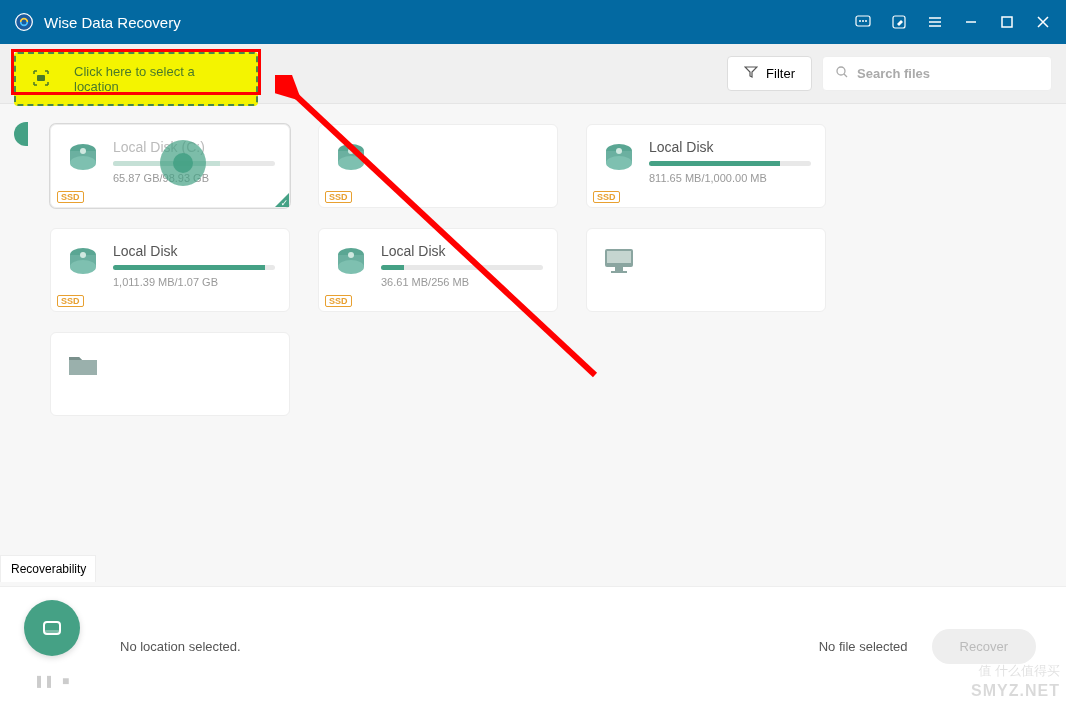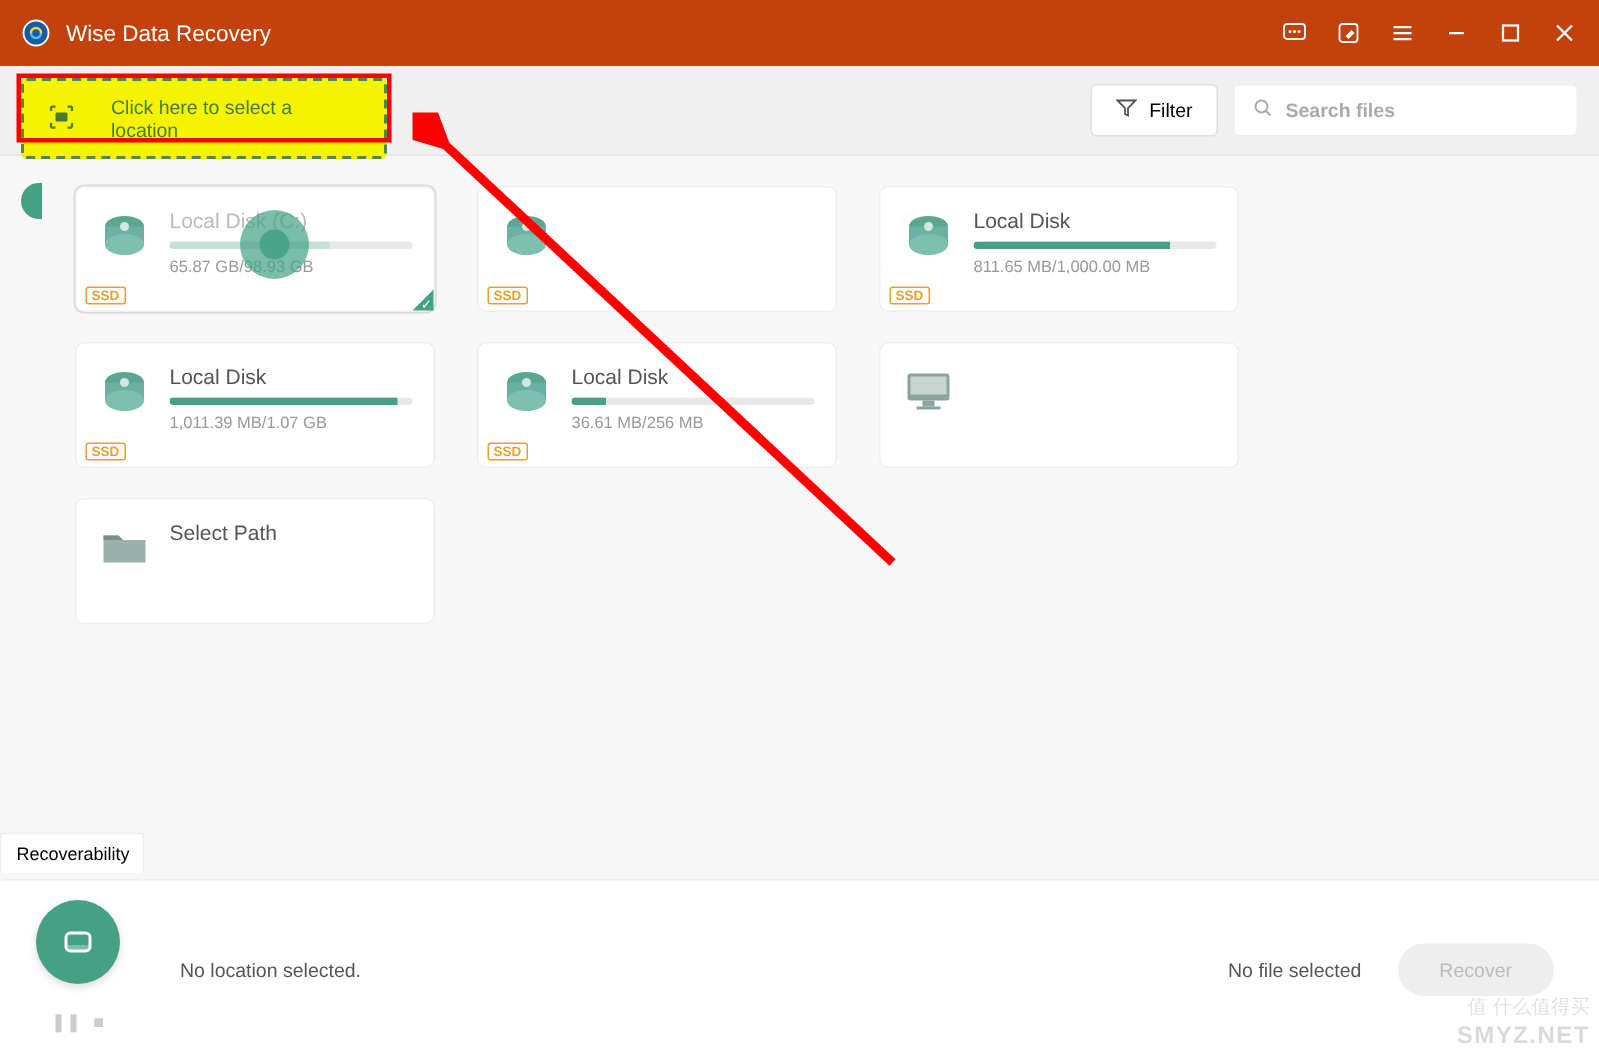--- a/index.html
+++ b/index.html
@@ -1,19 +1,19 @@
 <!DOCTYPE html>
 <html><head>
 <meta charset="utf-8">
 <style>
 * { margin: 0; padding: 0; box-sizing: border-box; font-family: "Segoe UI", Tahoma, sans-serif; }
 body { width: 1066px; height: 706px; background: #f7f7f7; overflow: hidden; position: relative; }
 
 
-.titlebar { height: 44px; background: #c2410c; display: flex; align-items: center; padding: 0 14px; color: #fff; }
+.titlebar { height: 44px; background: #0369a1; display: flex; align-items: center; padding: 0 14px; color: #fff; }
 .titlebar .logo { width: 20px; height: 20px; margin-right: 10px; }
 .titlebar .title { font-size: 15px; flex: 1; }
 .titlebar .winbtns { display: flex; gap: 18px; align-items: center; }
 .titlebar .winbtns span { width: 18px; height: 18px; display: flex; align-items: center; justify-content: center; cursor: pointer; }
 
 
 .toolbar { height: 60px; background: #f0f0f0; border-bottom: 1px solid #e5e5e5; display: flex; align-items: center; padding: 0 14px 0 0; position: relative; }
 .select-loc-wrap { position: absolute; left: 14px; top: 8px; }
 .select-loc { background: #f4f400; border: 2px dashed #4a8a4a; border-radius: 4px; padding: 10px 16px; display: flex; align-items: center; gap: 24px; font-size: 13px; color: #4a7a2a; cursor: pointer; width: 244px; }
 .select-loc-outline { position: absolute; left: -3px; top: -3px; width: 250px; height: 46px; border: 3px solid red; pointer-events: none; }
@@ -230,24 +230,20 @@
               <rect x="14" y="24" width="8" height="4" fill="#8aa5a0"></rect>
               <rect x="10" y="28" width="16" height="2" fill="#8aa5a0"></rect>
             </svg></div>
 
   </div>
         <div class="drive-card">
     <div class="drive-icon"><svg viewBox="0 0 36 36">
               <path d="M4 10 L14 10 L17 13 L32 13 L32 28 L4 28 Z" fill="#9ab0ac"></path>
               <path d="M4 10 L14 10 L17 13 L4 13 Z" fill="#7a908c"></path>
             </svg></div>
-    <div class="drive-info">
-      <div class="drive-name">Select Path</div>
-
-    </div>
 
   </div>
       </div>
     <div class="sel-overlay">
         <div class="sel-overlay-inner"></div>
       </div>
   </div>
   <div class="right-sidebar">
     <div class="right-tab">Recoverability</div>
   </div>

